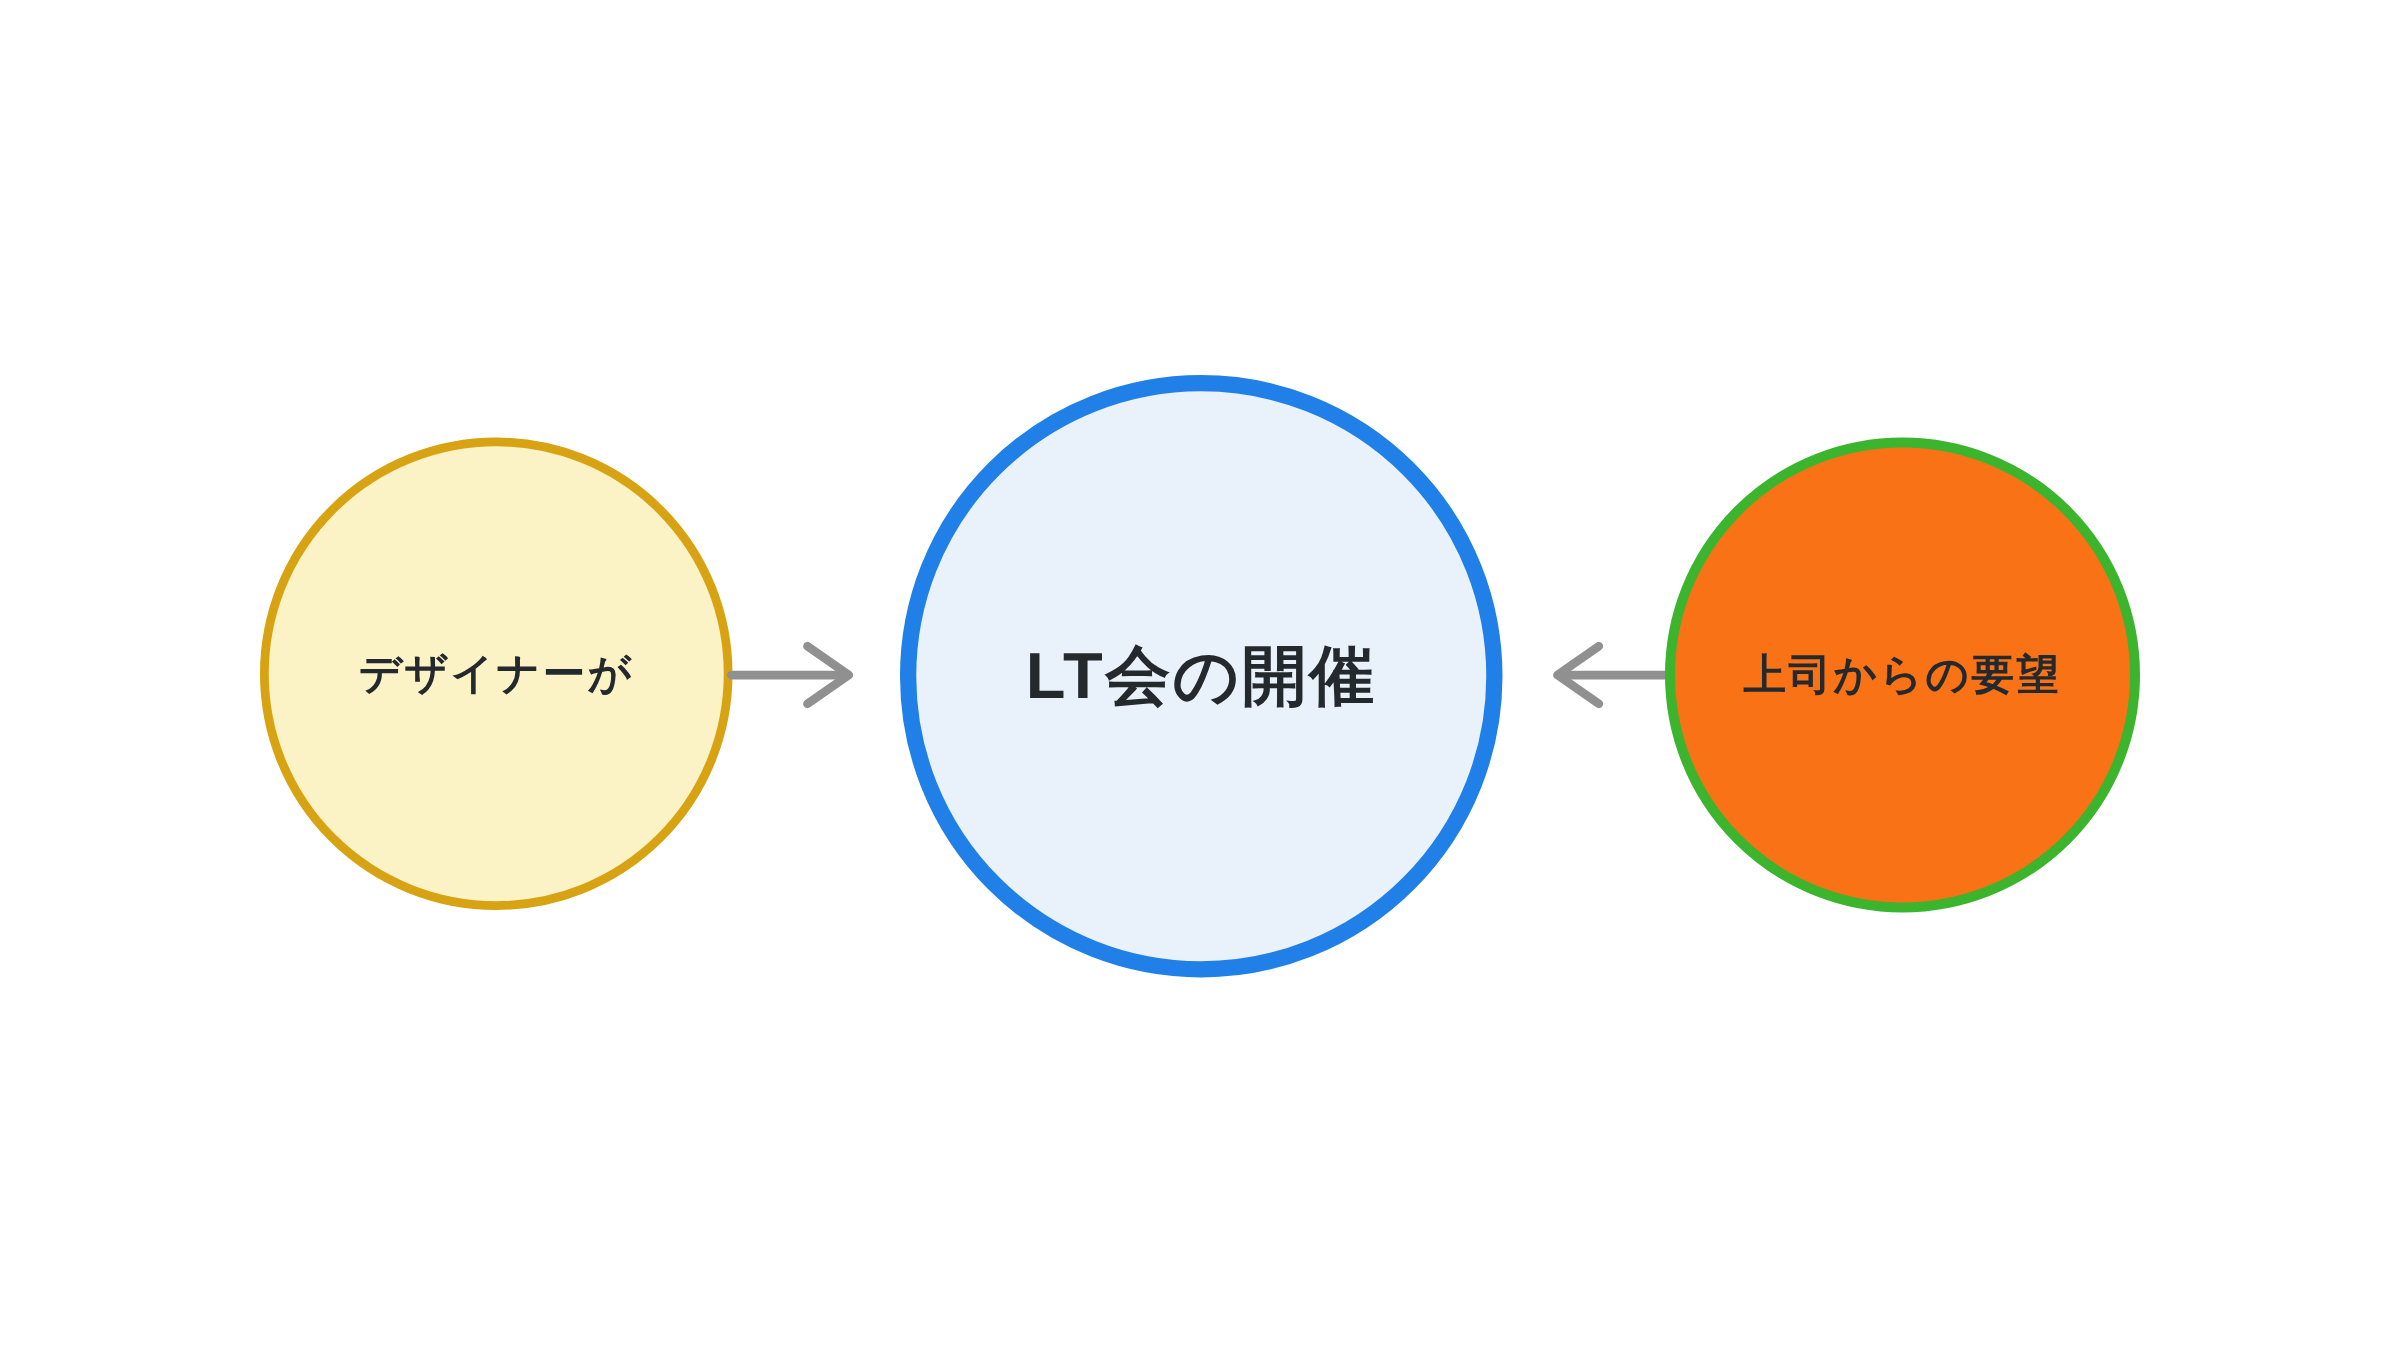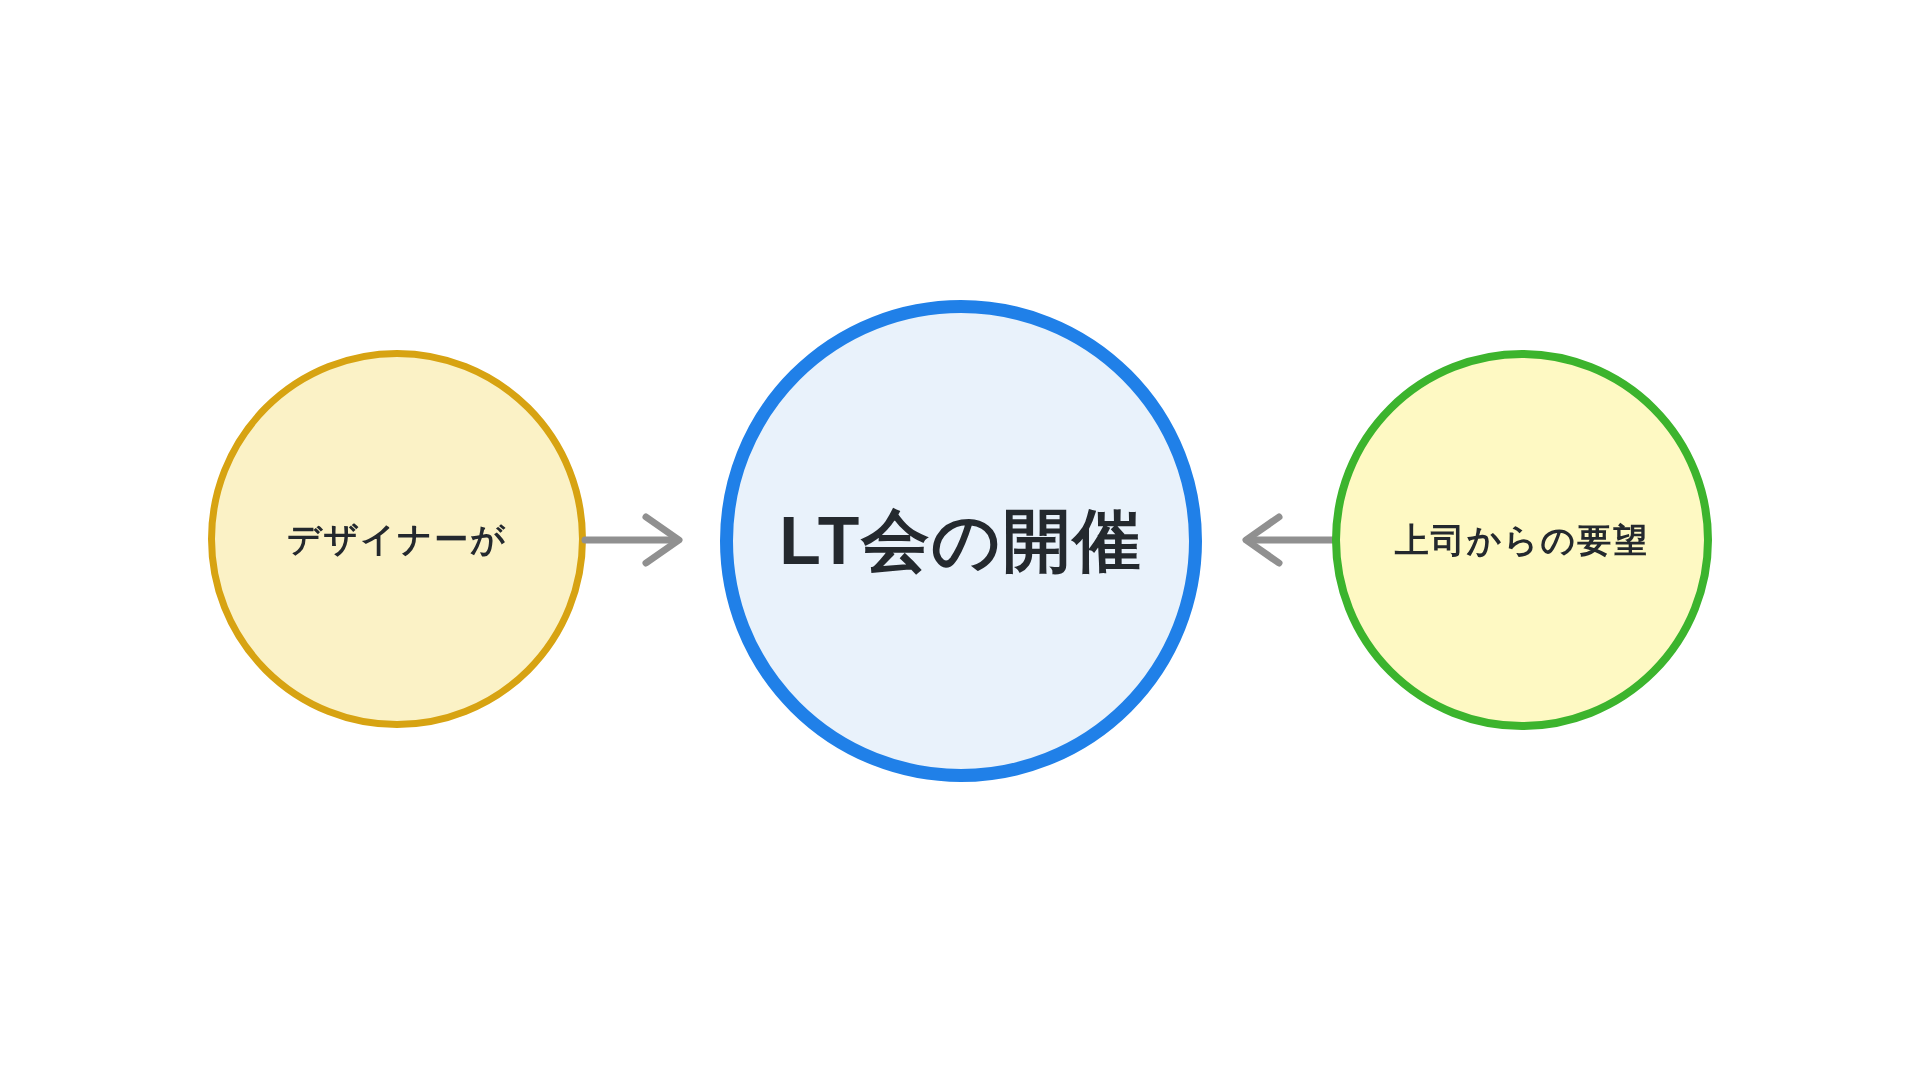--- a/index.html
+++ b/index.html
@@ -44,21 +44,21 @@
     font-size: 34px;
     line-height: 1.55;
     letter-spacing: 2px;
   }
   .node-center {
     left: 720px;
     top: 300px;
     width: 482px;
     height: 482px;
     border-width: 13px;
-    font-size: 68px;
+    font-size: 52px;
     line-height: 1.2;
     letter-spacing: 2px;
   }
   .node-right {
     left: 1332px;
     top: 350px;
     width: 380px;
     height: 380px;
     border-width: 8px;
     font-size: 34px;
@@ -95,20 +95,20 @@
     </div>
   </div>
 
   <svg class="arrow arrow-right-pos" width="100" height="64" viewBox="0 0 100 64">
     <g fill="none" stroke-width="7" stroke-linecap="round" stroke-linejoin="round" stroke="#909090">
       <path d="M8 32 H 96"></path>
       <path d="M39 9 L 6 32 L 39 55"></path>
     </g>
   </svg>
 
-  <div class="node node-right" style="background-color: #fef9c3; border-color: rgb(60, 180, 45); color: rgb(36, 41, 46);">
+  <div class="node node-right" style="background-color: #f97316; border-color: rgb(60, 180, 45); color: rgb(36, 41, 46);">
     <div class="label">
       <span>上司からの</span>
       <span>要望</span>
     </div>
   </div>
 
 </div>
 
 </body></html>

